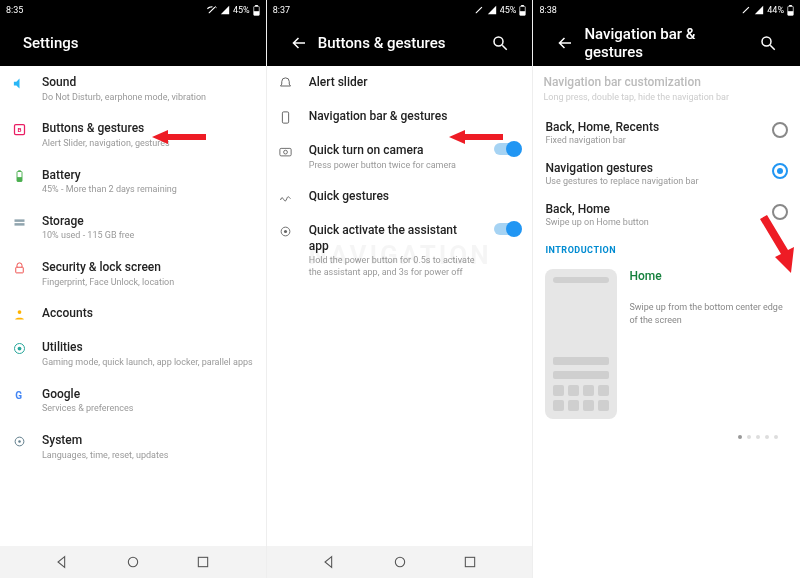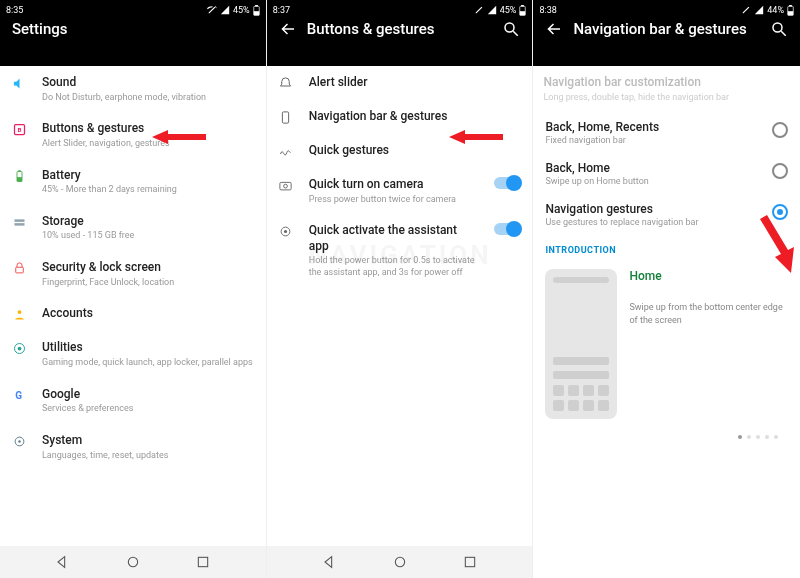--- a/index.html
+++ b/index.html
@@ -4,21 +4,21 @@
 <style>
   * { box-sizing: border-box; margin: 0; padding: 0; }
   body { width: 800px; height: 578px; overflow: hidden; background: #fff; font-family: Roboto, "Segoe UI", Arial, sans-serif; position: relative; }
 
   .panels { display: flex; width: 800px; height: 578px; }
   .panel { width: 314px; height: 578px; position: relative; border-right: 1px solid #eee; display: flex; flex-direction: column; overflow: hidden; }
 
   .statusbar { height: 20px; background: #000; color: #fff; display: flex; align-items: center; justify-content: space-between; padding: 0 6px; font-size: 9px; font-weight: 400; }
   .statusbar .right { display: flex; align-items: center; gap: 3px; }
 
-  .appbar { height: 46px; background: #000; color: #fff; display: flex; padding: 0 12px; gap: 10px; }
+  .appbar { height: 46px; background: #000; color: #fff; display: flex; align-items: center; padding: 0 23px; gap: 10px; }
   .appbar .title { font-size: 15px; font-weight: 500; flex: 1; }
   .appbar svg { fill: #fff; }
 
   .content { flex: 1; overflow-y: hidden; background: #fff; }
 
   .row { display: flex; align-items: flex-start; padding: 9px 12px 9px 10px; gap: 14px; position: relative; }
   .row .iconcol { width: 18px; display: flex; justify-content: center; padding-top: 1px; flex-shrink: 0; }
   .row .textcol { flex: 1; min-width: 0; }
   .row .label  { font-size: 12px; color: #222; font-weight: 500; line-height: 1.3; }
   .row .sub    { font-size: 9px;  color: #999; line-height: 1.3; margin-top: 1px; }
@@ -262,40 +262,40 @@
               <rect x="7" y="3" width="10" height="18" rx="2" fill="none" stroke="#666" stroke-width="1.6"></rect>
             </svg>
           </span>
         <span class="textcol">
             <div class="label">Navigation bar &amp; gestures</div>
           </span>
       </div>
       <div class="row">
         <span class="iconcol">
             <svg width="15" height="15" viewBox="0 0 24 24">
-              <path d="M4 16c4-12 6 10 10-2 2-6 4-2 6 0" fill="none" stroke="#666" stroke-width="1.6"></path>
-            </svg>
-          </span>
-        <span class="textcol">
-            <div class="label">Quick gestures</div>
-          </span>
-      </div>
-      <div class="row">
-        <span class="iconcol">
-            <svg width="15" height="15" viewBox="0 0 24 24">
               <rect x="3" y="7" width="18" height="12" rx="2" fill="none" stroke="#666" stroke-width="1.5"></rect>
               <circle cx="12" cy="13" r="3" fill="none" stroke="#666" stroke-width="1.5"></circle>
             </svg>
           </span>
         <span class="textcol">
             <div class="label">Quick turn on camera</div>
             <div class="sub">Press power button twice for camera</div>
           </span>
         <span class="ctrl">
             <div class="switch"></div>
+          </span>
+      </div>
+      <div class="row">
+        <span class="iconcol">
+            <svg width="15" height="15" viewBox="0 0 24 24">
+              <path d="M4 16c4-12 6 10 10-2 2-6 4-2 6 0" fill="none" stroke="#666" stroke-width="1.6"></path>
+            </svg>
+          </span>
+        <span class="textcol">
+            <div class="label">Quick gestures</div>
           </span>
       </div>
       <div class="row">
         <span class="iconcol">
             <svg width="15" height="15" viewBox="0 0 24 24">
               <circle cx="12" cy="12" r="7" fill="none" stroke="#666" stroke-width="1.5"></circle>
               <circle cx="12" cy="12" r="2.5" fill="#666"></circle>
             </svg>
           </span>
         <span class="textcol">
@@ -366,31 +366,31 @@
 
       <div class="radiorow">
         <span class="textcol">
             <div class="label">Back, Home, Recents</div>
             <div class="sub">Fixed navigation bar</div>
           </span>
         <div class="radio"></div>
       </div>
       <div class="radiorow">
         <span class="textcol">
+            <div class="label">Navigation gestures</div>
+            <div class="sub">Use gestures to replace navigation bar</div>
+          </span>
+        <div class="radio checked"></div>
+      </div>
+      <div class="radiorow">
+        <span class="textcol">
             <div class="label">Back, Home</div>
             <div class="sub">Swipe up on Home button</div>
           </span>
         <div class="radio"></div>
-      </div>
-      <div class="radiorow">
-        <span class="textcol">
-            <div class="label">Navigation gestures</div>
-            <div class="sub">Use gestures to replace navigation bar</div>
-          </span>
-        <div class="radio checked"></div>
       </div>
 
       <div class="section-header">INTRODUCTION</div>
 
       <div class="intro-card">
         <div class="phone-mock">
           <div class="topbar"></div>
           <div class="block"></div>
           <div class="block"></div>
           <div class="grid">

